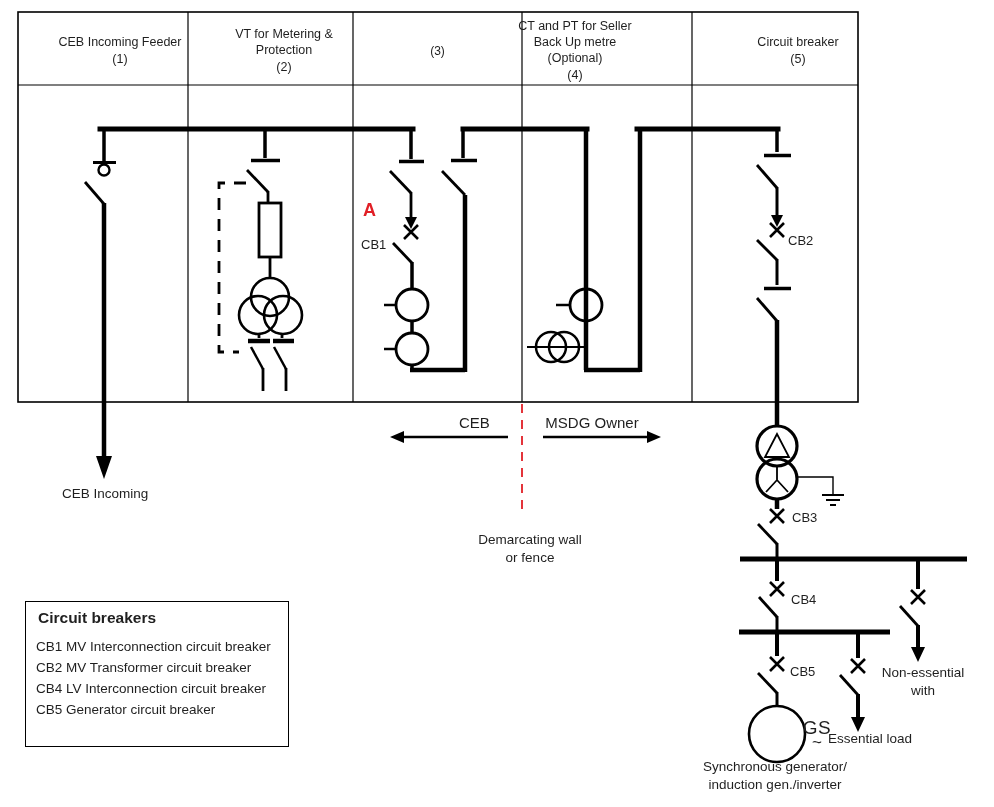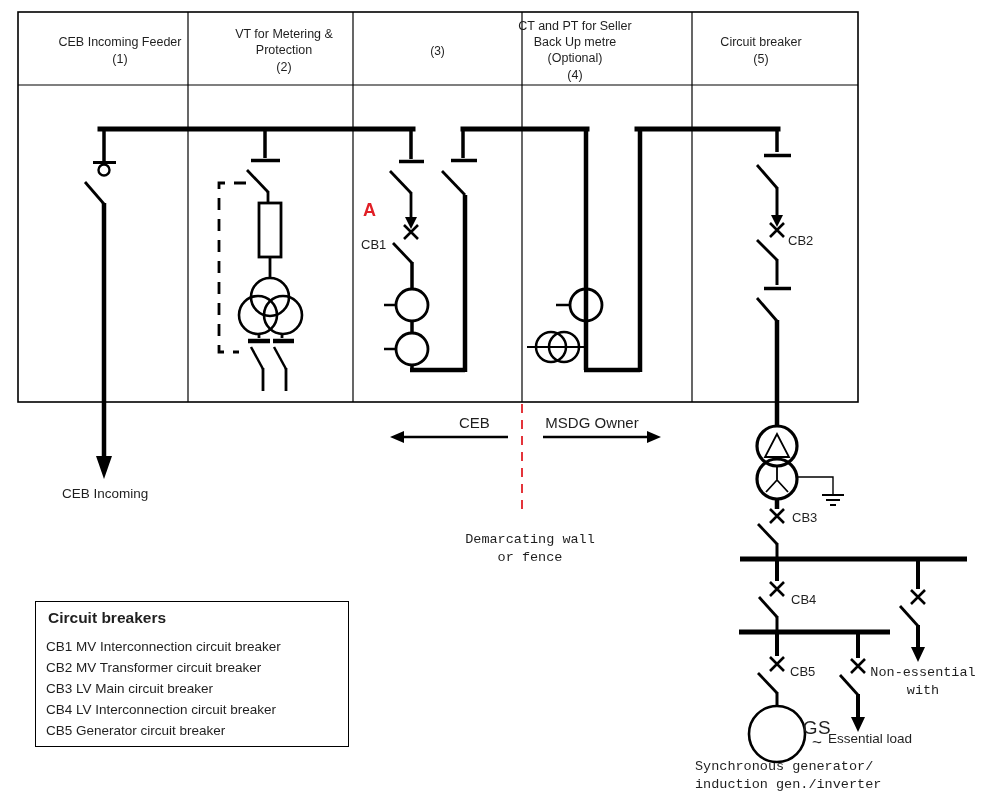--- a/index.html
+++ b/index.html
@@ -10,24 +10,24 @@
   #lineart{position:absolute;left:0;top:0;}
   .lbl{position:absolute;white-space:nowrap;}
   .hcell{
     position:absolute;top:12px;height:73px;display:flex;flex-direction:column;
     justify-content:center;align-items:center;text-align:center;
     font-size:12.5px;line-height:16px;padding-top:4px;box-sizing:border-box;
   }
   .hcell .t{display:block;padding:0 6px;}
   .hcell .n{display:block;margin-top:1px;}
   .two-line{text-align:center;white-space:nowrap;}
-  .two-line span{display:block;font-family:Liberation Mono, monospace;}
+  .two-line span{display:block;}
   .red{color:#e11f26;}
   #legend-box{
-    position:absolute;left:35px;top:601px;width:314px;height:146px;
+    position:absolute;left:25px;top:601px;width:264px;height:146px;
     border:1.6px solid #000;box-sizing:border-box;
   }
   #legend-title{position:absolute;left:12px;top:7px;font-size:15.5px;font-weight:bold;}
   #legend-items{position:absolute;left:10px;top:34px;font-size:13.5px;line-height:21px;}
   #gs-label{
     position:absolute;left:749px;top:711px;width:56px;height:46px;
     display:flex;flex-direction:column;align-items:center;justify-content:center;line-height:1;margin-left:40px;
   }
   #gs-label .gs{font-size:19px;letter-spacing:0.5px;}
   #gs-label .wave{font-size:17px;margin-top:-3px;}
@@ -198,21 +198,21 @@
     <span class="t">VT for Metering &amp; Protection</span>
     <span class="n">(2)</span>
   </div>
   <div class="hcell" style="left:353px;width:169px;font-size:12px;line-height:15px">
     <span class="n">(3)</span>
   </div>
   <div class="hcell" style="left:502px;width:146px">
     <span class="t">CT and PT for Seller Back Up metre (Optional)</span>
     <span class="n">(4)</span>
   </div>
-  <div class="hcell" style="left:688px;width:146px">
+  <div class="hcell" style="left:725px;width:146px">
     <span class="t">Circuit breaker</span>
     <span class="n">(5)</span>
   </div>
 
   <div class="lbl" style="left:62px;top:486px;font-size:13.5px">CEB Incoming</div>
 
   <div class="lbl" style="left:459px;top:414px;width:60px;text-align:left;font-size:15px">CEB</div>
   <div class="lbl" style="left:537px;top:414px;width:110px;text-align:center;font-size:15px">MSDG Owner</div>
 
   <div class="lbl two-line" style="left:450px;top:531px;width:160px;font-size:13.5px;line-height:18px">
@@ -243,19 +243,18 @@
   <div class="lbl two-line" style="left:695px;top:758px;width:160px;font-size:13.5px;line-height:18px">
     <span>Synchronous generator/</span>
     <span>induction gen./inverter</span>
   </div>
 
   <div id="legend-box">
     <div id="legend-title">Circuit breakers</div>
     <div id="legend-items">
       <div>CB1 MV Interconnection circuit breaker</div>
       <div>CB2 MV Transformer circuit breaker</div>
-      <div>CB3 LV Main  circuit breaker</div>
       <div>CB4 LV Interconnection circuit breaker</div>
       <div>CB5 Generator circuit breaker</div>
     </div>
   </div>
 
 </div>
 
 </body></html>

